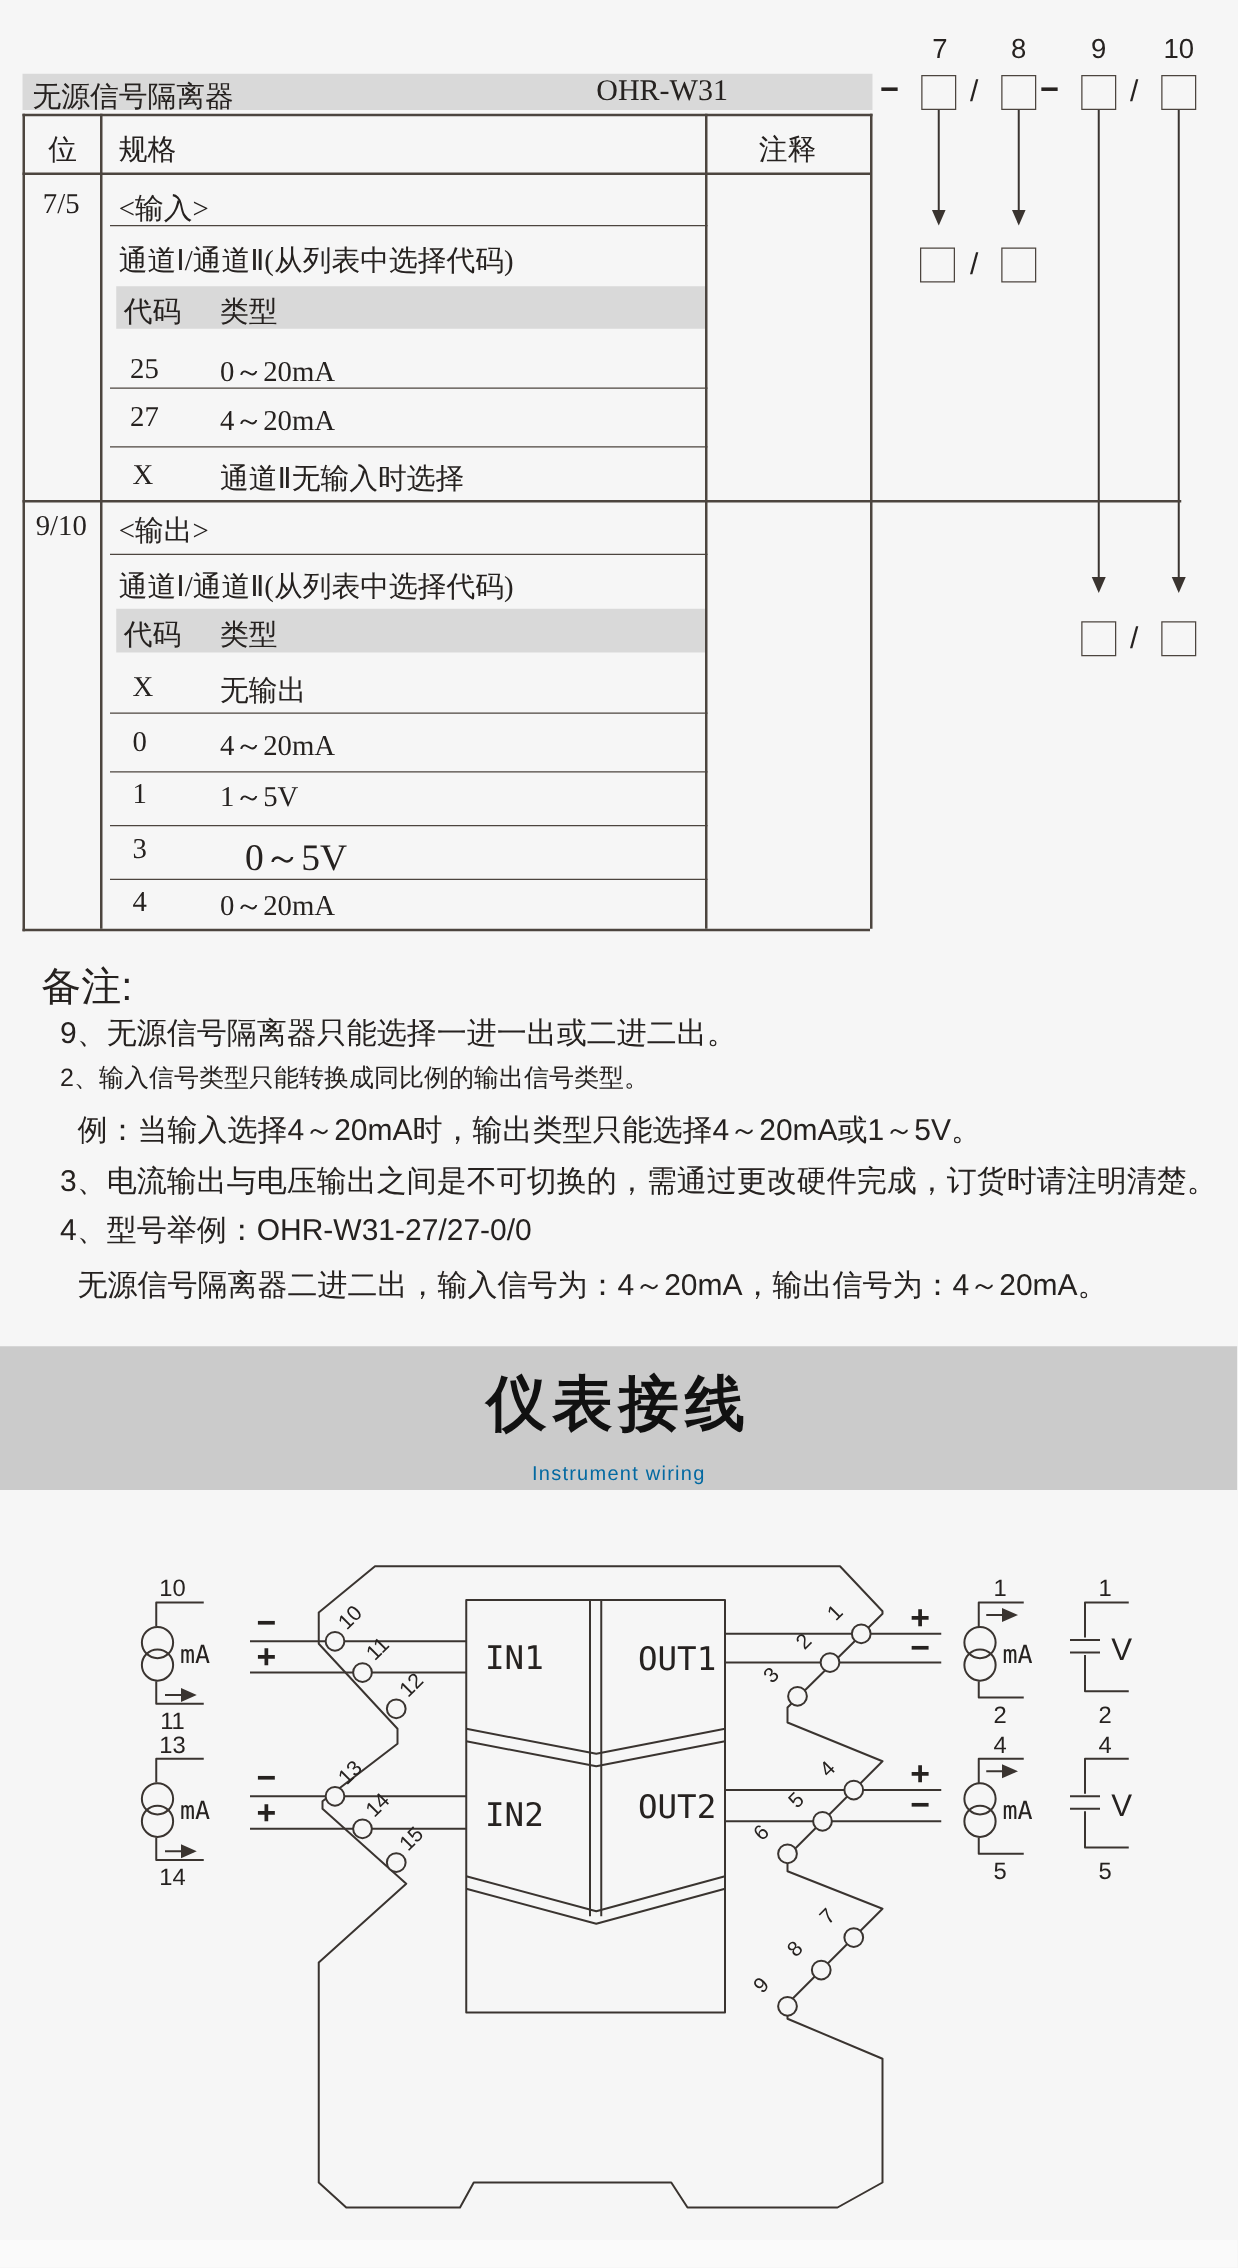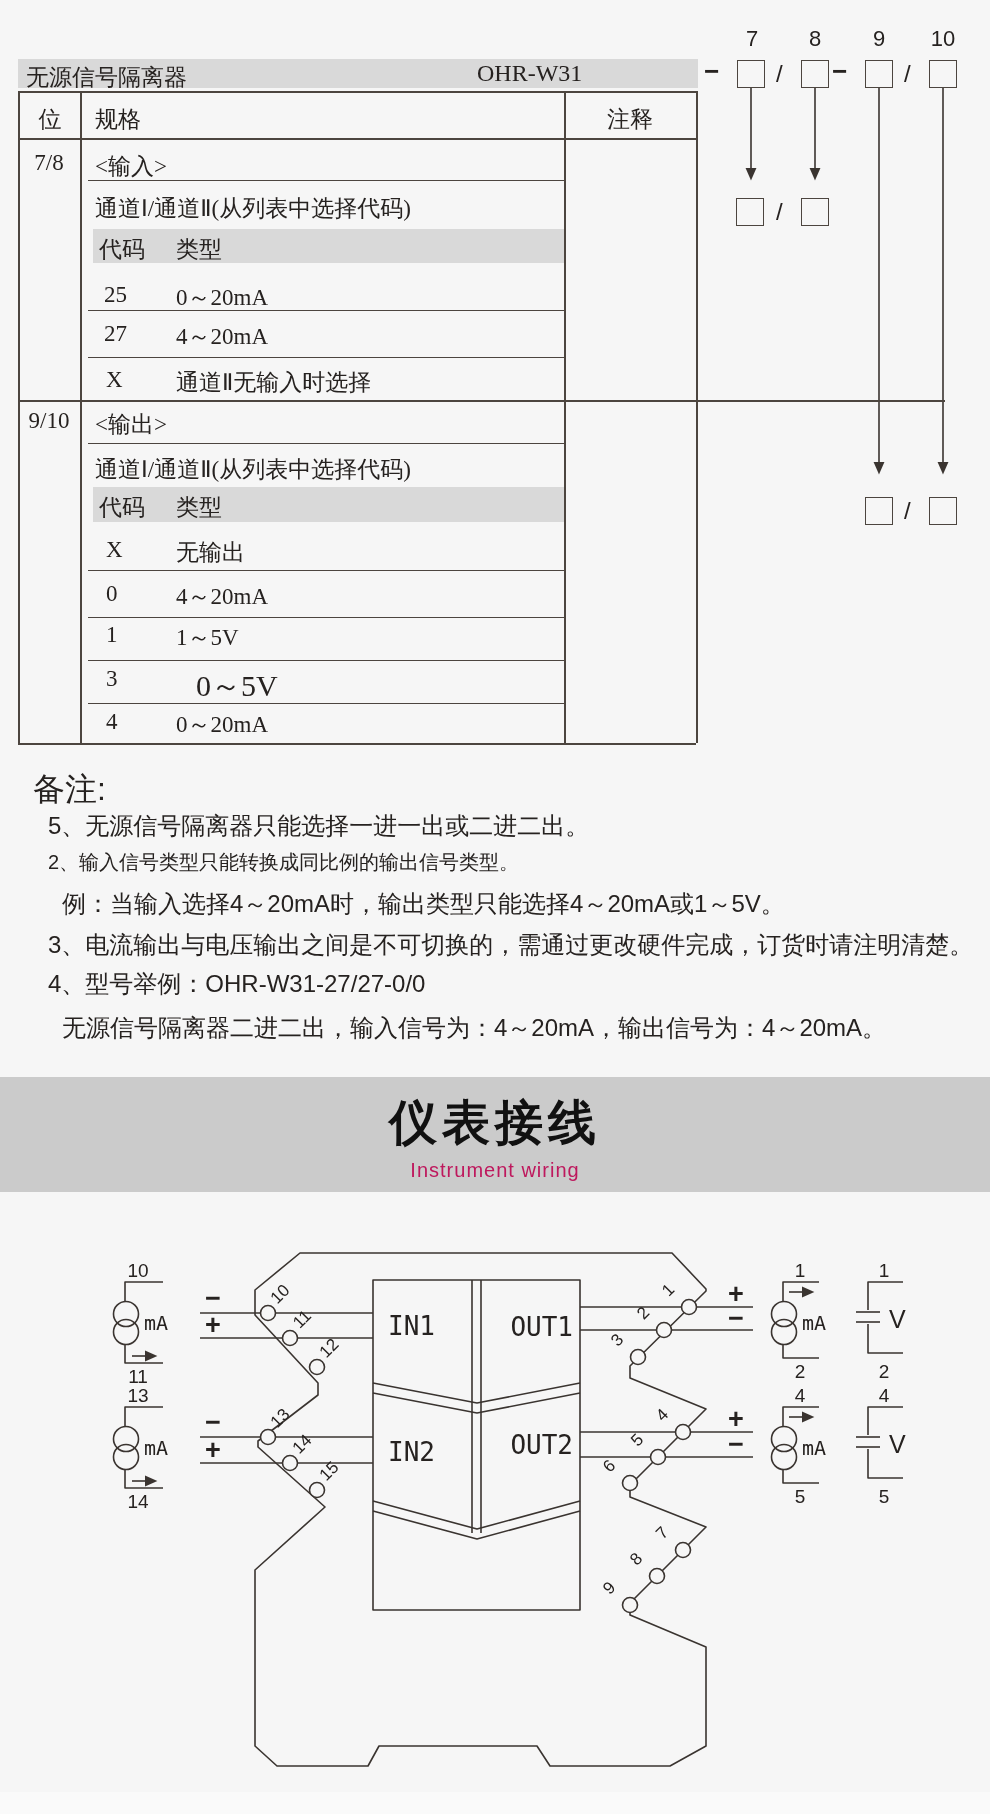--- a/index.html
+++ b/index.html
@@ -13,21 +13,21 @@
   .vl{position:absolute;background:#4c453f;width:2px;}
   .thin{height:1.4px;}
   .band{position:absolute;background:#d9d9d9;}
   .cbox{position:absolute;width:26px;height:26px;border:1.6px solid #4c453f;background:transparent;}
   .num{position:absolute;font-size:22px;text-align:center;width:30px;}
   .slash{position:absolute;font-size:24px;}
   .dash{position:absolute;font-size:26px;font-weight:bold;}
   svg text{fill:#262220;}
   #banner{position:absolute;left:0;top:1077px;width:990px;height:115px;background:#cbcbcb;text-align:center;}
   #banner .bt{font-size:48px;font-weight:bold;letter-spacing:5px;margin-top:14px;color:#111;}
-  #banner .bs{font-size:20px;margin-top:4px;color:#be185d;letter-spacing:1px;}
+  #banner .bs{font-size:16px;margin-top:16px;color:#0369a1;letter-spacing:1px;}
 </style>
 </head>
 <body>
 
 <div id="page">
 
   <div class="band" style="left:18px;top:59px;width:680px;height:29px;"></div>
   <div class="t ser" style="left:26px;top:62px;font-size:23px;">无源信号隔离器</div>
   <div class="t ser" style="left:477px;top:60px;font-size:24px;">OHR-W31</div>
 
@@ -84,21 +84,21 @@
   <div class="vl" style="left:564px;top:91px;height:652px;"></div>
   <div class="vl" style="left:696px;top:91px;height:652px;"></div>
 
   <div class="band" style="left:93px;top:229px;width:471px;height:34px;"></div>
   <div class="band" style="left:93px;top:487px;width:471px;height:35px;"></div>
 
   <div class="t ser" style="left:30px;top:104px;width:40px;text-align:center;font-size:23px;">位</div>
   <div class="t ser" style="left:95px;top:104px;font-size:23px;text-align:right;">规格</div>
   <div class="t ser" style="left:566px;top:104px;width:128px;text-align:center;font-size:23px;">注释</div>
 
-  <div class="t ser" style="left:22px;top:150px;width:54px;text-align:center;font-size:23px;">7/8</div>
+  <div class="t ser" style="left:22px;top:150px;width:54px;text-align:center;font-size:23px;">7/5</div>
   <div class="t ser" style="left:95px;top:151px;font-size:23px;">&lt;输入&gt;</div>
   <div class="t ser" style="left:95px;top:193px;font-size:23px;">通道Ⅰ/通道Ⅱ(从列表中选择代码)</div>
   <div class="t ser" style="left:99px;top:234px;font-size:23px;">代码</div>
   <div class="t ser" style="left:176px;top:234px;font-size:23px;">类型</div>
   <div class="t ser" style="left:104px;top:282px;font-size:23px;">25</div>
   <div class="t ser" style="left:176px;top:282px;font-size:23px;">0～20mA</div>
   <div class="t ser" style="left:104px;top:321px;font-size:23px;">27</div>
   <div class="t ser" style="left:176px;top:321px;font-size:23px;">4～20mA</div>
   <div class="t ser" style="left:106px;top:367px;font-size:23px;">X</div>
   <div class="t ser" style="left:176px;top:367px;font-size:23px;">通道Ⅱ无输入时选择</div>
@@ -113,21 +113,21 @@
   <div class="t ser" style="left:106px;top:581px;font-size:23px;">0</div>
   <div class="t ser" style="left:176px;top:581px;font-size:23px;">4～20mA</div>
   <div class="t ser" style="left:106px;top:622px;font-size:23px;">1</div>
   <div class="t ser" style="left:176px;top:622px;font-size:23px;">1～5V</div>
   <div class="t ser" style="left:106px;top:666px;font-size:23px;">3</div>
   <div class="t ser" style="left:160px;top:666px;font-size:30px;margin-left:36px;">0～5V</div>
   <div class="t ser" style="left:106px;top:709px;font-size:23px;">4</div>
   <div class="t ser" style="left:176px;top:709px;font-size:23px;">0～20mA</div>
 
   <div class="t san" style="left:33px;top:768px;font-size:32px;">备注:</div>
-  <div class="t san" style="left:48px;top:810px;font-size:24px;">5、无源信号隔离器只能选择一进一出或二进二出。</div>
+  <div class="t san" style="left:48px;top:810px;font-size:24px;">9、无源信号隔离器只能选择一进一出或二进二出。</div>
   <div class="t san" style="left:48px;top:849px;font-size:20px;">2、输入信号类型只能转换成同比例的输出信号类型。</div>
   <div class="t san" style="left:62px;top:888px;font-size:24px;">例：当输入选择4～20mA时，输出类型只能选择4～20mA或1～5V。</div>
   <div class="t san" style="left:48px;top:929px;font-size:24px;">3、电流输出与电压输出之间是不可切换的，需通过更改硬件完成，订货时请注明清楚。</div>
   <div class="t san" style="left:48px;top:968px;font-size:24px;">4、型号举例：OHR-W31-27/27-0/0</div>
   <div class="t san" style="left:62px;top:1012px;font-size:24px;">无源信号隔离器二进二出，输入信号为：4～20mA，输出信号为：4～20mA。</div>
 
   <div id="banner">
     <div class="bt">仪表接线</div>
     <div class="bs">Instrument wiring</div>
   </div>

